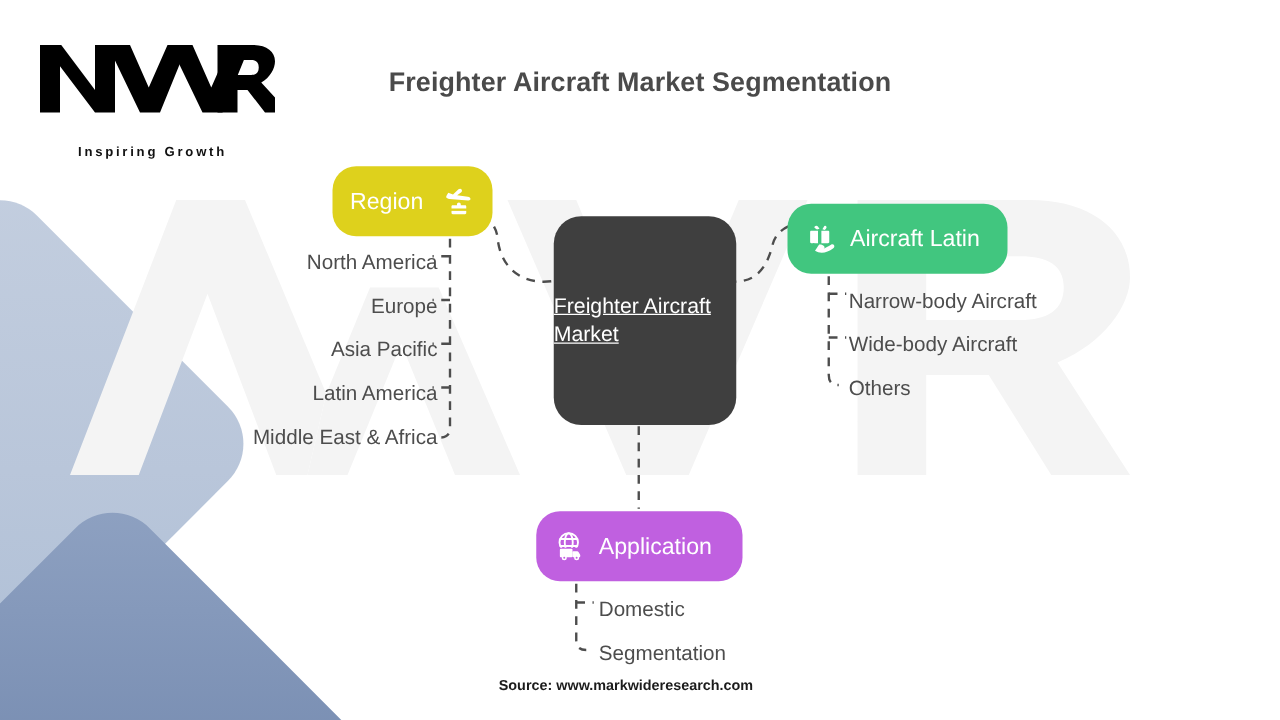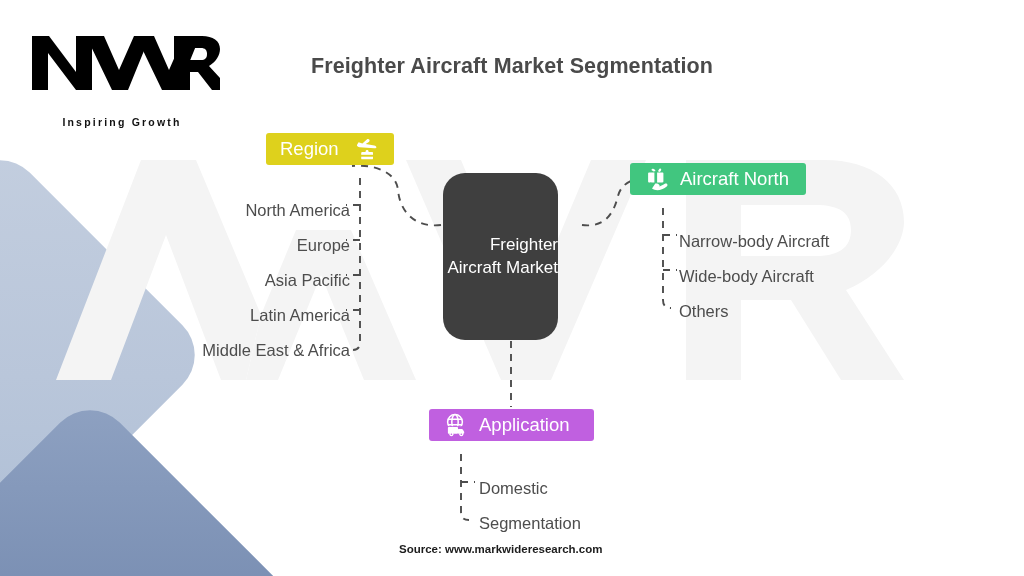--- a/index.html
+++ b/index.html
@@ -40,30 +40,30 @@
   }
 
   
   #title{
     position:absolute;left:212px;top:54px;width:600px;text-align:center;
     font-size:21.5px;font-weight:bold;color:#4a4a4a;letter-spacing:.1px;
   }
 
   
   #center-node{
-    position:absolute;left:443px;top:173px;width:115px;height:167px;
+    position:absolute;left:443px;top:173px;width:146px;height:167px;
     background:#3f3f3f;border-radius:22px;
     display:flex;align-items:center;justify-content:center;
-    color:#ffffff;font-size:17px;line-height:1.35;text-align:right;
+    color:#ffffff;font-size:17px;line-height:1.35;text-align:left;text-decoration:underline;
   }
 
   
   .badge{
     position:absolute;display:flex;align-items:center;
-    border-radius:3px;height:32px;padding:0 14px;box-sizing:border-box;
+    border-radius:19px;height:56px;padding:0 14px;box-sizing:border-box;
     color:#fff;font-size:18.5px;white-space:nowrap;
   }
   .badge .badge-icon{display:flex;align-items:center;justify-content:center;width:26px;height:26px;flex:0 0 auto;}
   #badge-region{left:266px;top:133px;width:128px;background:#ded11c;justify-content:space-between;}
   #badge-region .badge-label{margin-right:10px;}
   #badge-aircraft{left:630px;top:163px;width:176px;background:#41c67f;}
   #badge-aircraft .badge-label{margin-left:10px;}
   #badge-application{left:429px;top:409px;width:165px;background:#c060e0;}
   #badge-application .badge-label{margin-left:10px;}
 
@@ -197,21 +197,21 @@
           <path d="M5 6.6 L18.4 6.6 C19 6.6 19.4 7 19.4 7.5 L19.4 15.6 C19.4 16.1 19 16.5 18.4 16.5
                    L5 16.5 C4.5 16.5 4.1 16.1 4.1 15.6 L4.1 7.5 C4.1 7 4.5 6.6 5 6.6 Z"></path>
           <rect x="10.4" y="6.0" width="2.7" height="11.1" fill="#41c67f"></rect>
           <path d="M11.3 17.6 C12.8 17.4 14.4 17.9 15.3 18.9 C15.9 19.6 15.7 20.6 14.8 20.9
                    C16.4 20.3 18.6 19.2 20.8 17.8 C22.1 17 23.5 17.7 23.5 19 C23.5 19.7 23.1 20.3 22.4 20.8
                    C19.7 22.8 16.3 24.2 13.4 24.2 C11.4 24.2 9.6 23.6 8 22.6 L11.3 17.6 Z"></path>
           <path d="M9.9 18.4 L6.4 23.5 L3.2 21.4 L6.7 16.3 Z" fill="#41c67f"></path>
         </g>
       </svg>
     </span>
-    <span class="badge-label">Aircraft North</span>
+    <span class="badge-label">Aircraft Latin</span>
   </div>
 
   <div id="aircraft-leaves">
     <span class="leaf">Narrow-body Aircraft</span>
     <span class="leaf">Wide-body Aircraft</span>
     <span class="leaf">Others</span>
   </div>
 
   <div class="badge" id="badge-application">
     <span class="badge-icon">

